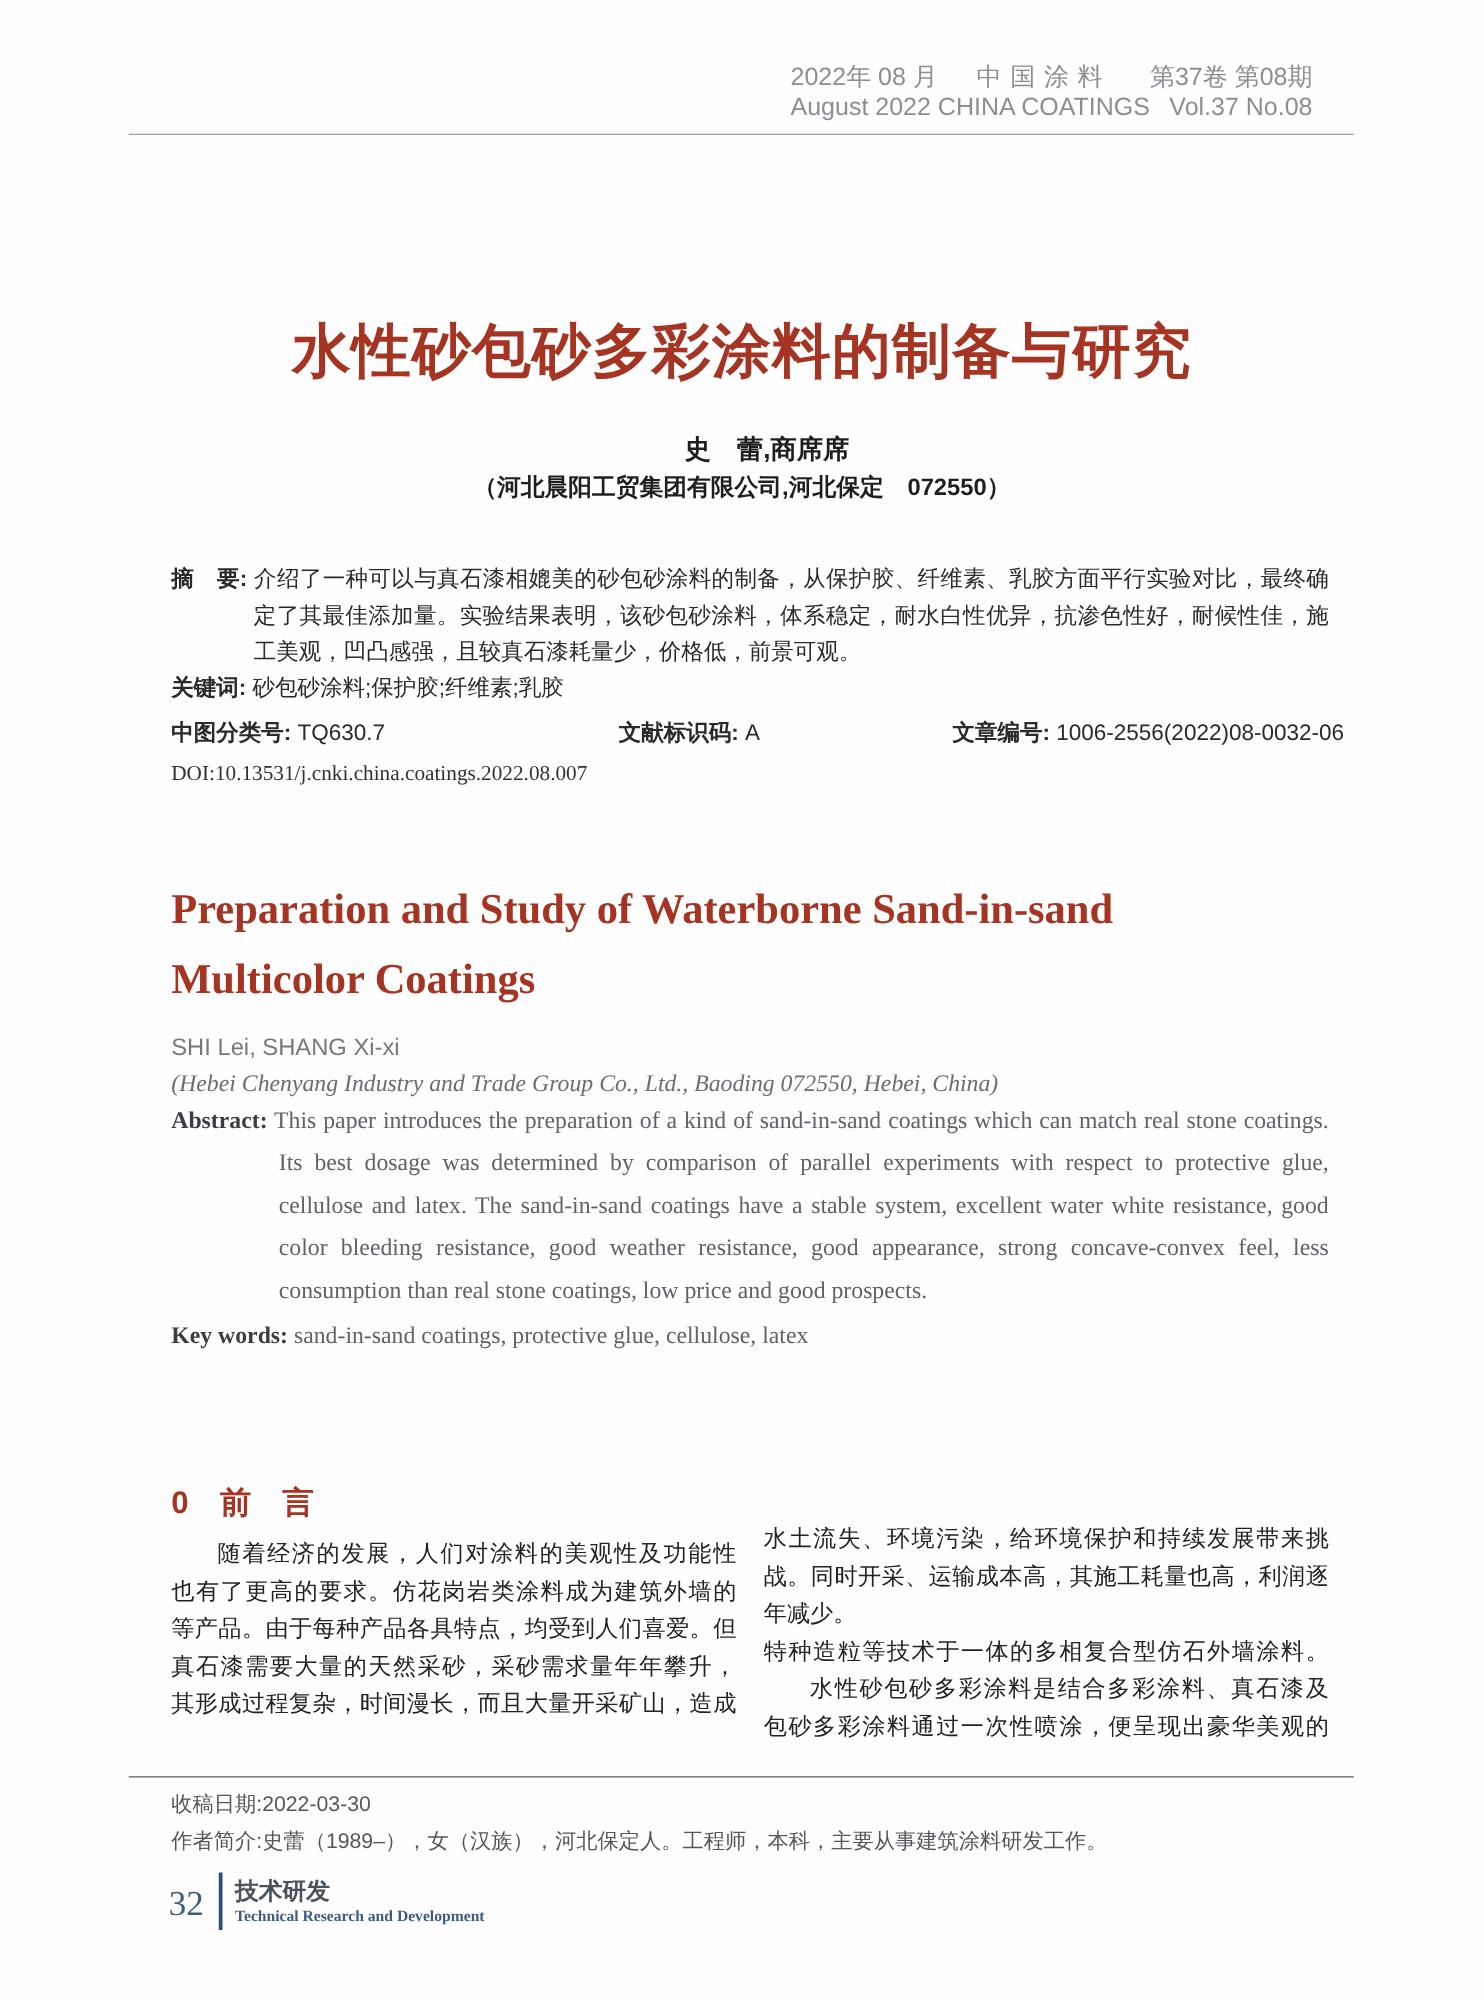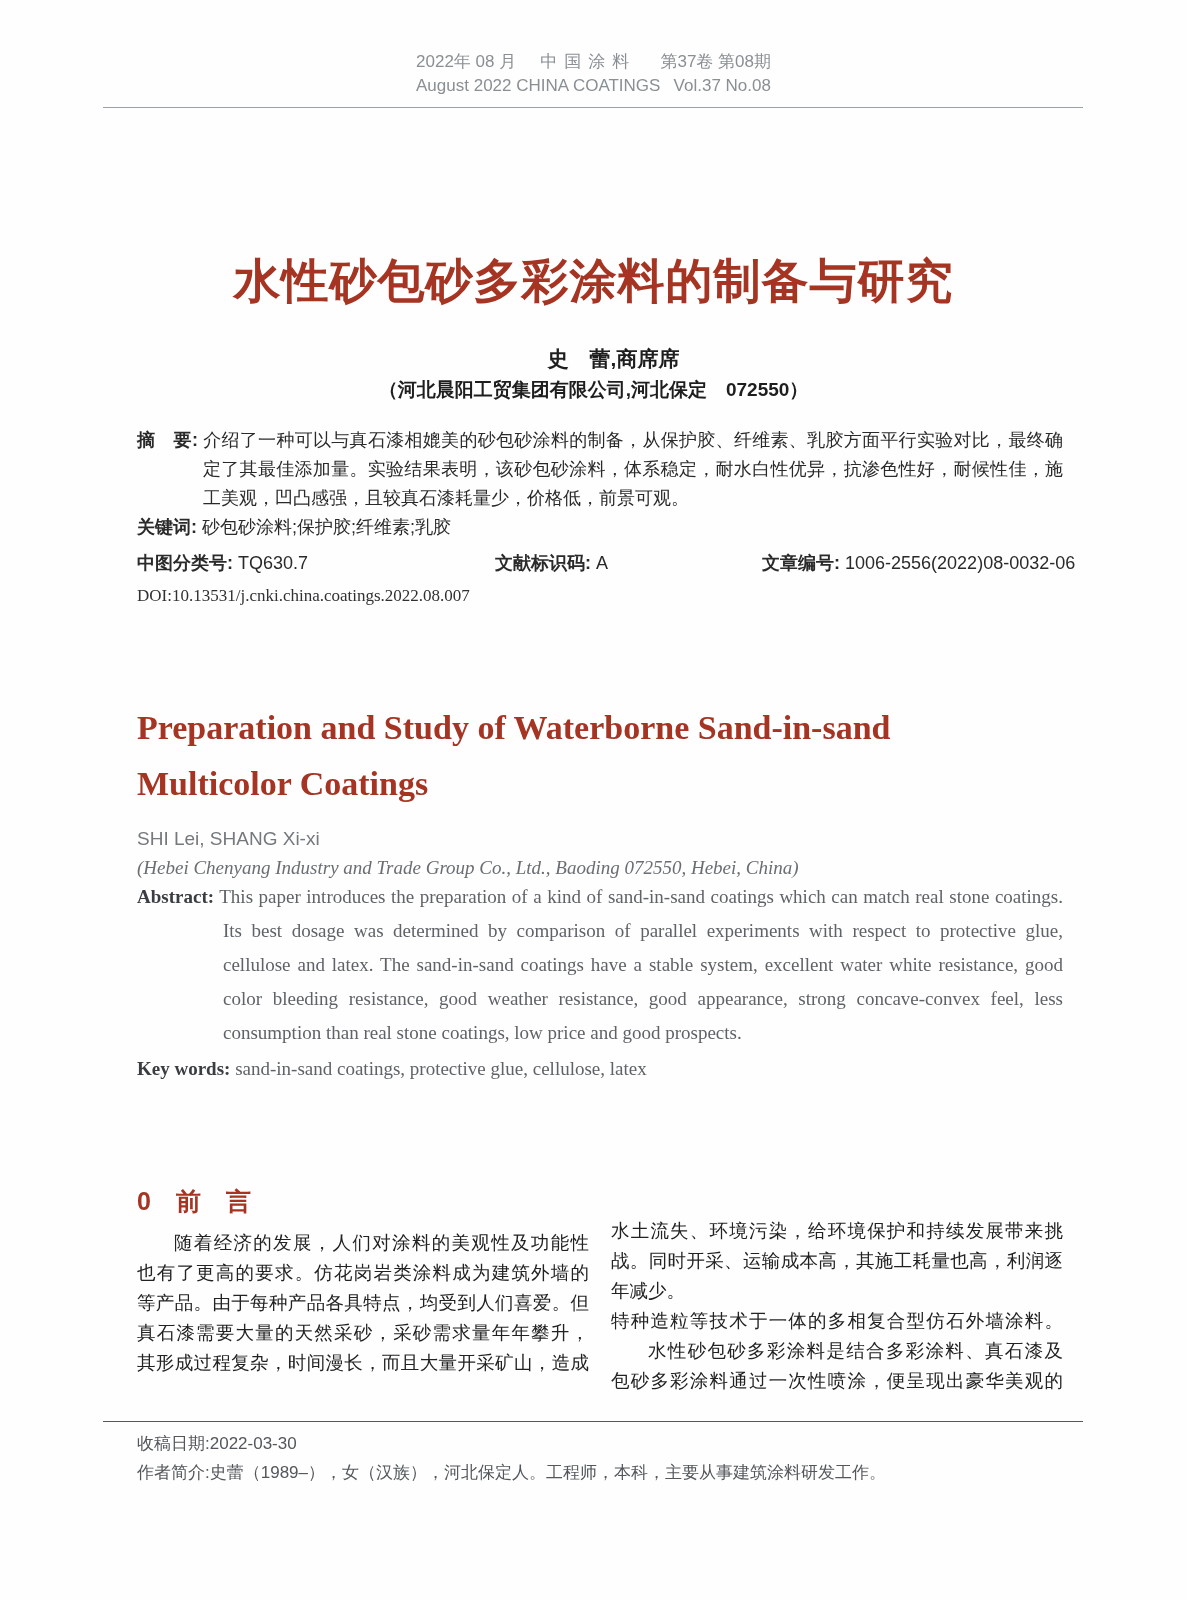--- a/index.html
+++ b/index.html
@@ -11,39 +11,39 @@
     --footer-navy:#3E5C80;
     --footer-bar:#2E4E76;
     --footer-label:#49525B;
   }
   *{margin:0;padding:0;box-sizing:border-box;}
   html,body{background:#fff;}
   body{font-family:"Liberation Sans", sans-serif;}
   .page{position:relative;width:1187px;height:1600px;background:#FEFEFE;overflow:hidden;}
 
   
-  .header{position:absolute;left:137px;top:50px;width:913px;display:flex;justify-content:center;
-          color:var(--header-gray);font-size:17px;line-height:24px;}
+  .header{position:absolute;left:137px;top:50px;width:913px;display:flex;justify-content:flex-end;
+          color:var(--header-gray);font-size:20px;line-height:24px;}
   .h-left{text-align:left;}
   .h-center{text-align:center;}
   .h-center .cnrow{letter-spacing:7px;}
   .h-right{text-align:right;}
   .header-rule{position:absolute;left:103px;top:107px;width:980px;height:1px;background:#9BA1A6;}
 
   
   .cn-title{position:absolute;left:0;top:250px;width:100%;text-align:center;
             font-size:47px;font-weight:bold;color:var(--accent-red);letter-spacing:1px;}
   .cn-authors{position:absolute;left:0;top:345px;width:100%;text-align:center;
               font-size:21px;font-weight:bold;color:#1E1E1E;padding-left:40px;}
   .cn-affil{position:absolute;left:0;top:377px;width:100%;text-align:center;
             font-size:19px;font-weight:bold;color:#1E1E1E;}
 
   .cn-abstract-block{position:absolute;left:137px;top:426px;width:926px;
                      font-size:18px;line-height:29px;color:var(--body-text);}
-  .cn-abstract{padding-left:66px;text-align:justify;}
+  .cn-abstract{padding-left:66px;text-align:justify;margin-top:23px;}
   .cn-abstract .abs-label{font-weight:bold;margin-left:-66px;}
   .cn-keywords .kw-label{font-weight:bold;}
   .meta-row{position:relative;height:29px;margin-top:7px;}
   .meta-item{position:absolute;top:0;white-space:nowrap;}
   .meta-item .m-label{font-weight:bold;}
   .meta-clc{left:0;}
   .meta-doc{left:358px;}
   .meta-id{left:625px;}
   .doi-line{margin-top:3px;font-family:"Liberation Serif", serif;font-size:17px;color:#2F3134;}
 
@@ -179,14 +179,22 @@
   <div class="foot-rule"></div>
   <div class="footnote">
     <div>
       <span>收稿日期:</span><span>2022-03-30</span>
     </div>
     <div>
       <span>作者简介:</span><span>史蕾（1989–），女（汉族），河北保定人。工程师，本科，主要从事建筑涂料研发工作。</span>
     </div>
   </div>
 
+  <div class="footer">
+    <div class="pageno">32</div>
+    <div class="fbar"></div>
+    <div class="fcol">
+      <div class="fcn">技术研发</div>
+      <div class="fen">Technical Research and Development</div>
+    </div>
+  </div>
 
 </div>
 
 </body></html>

